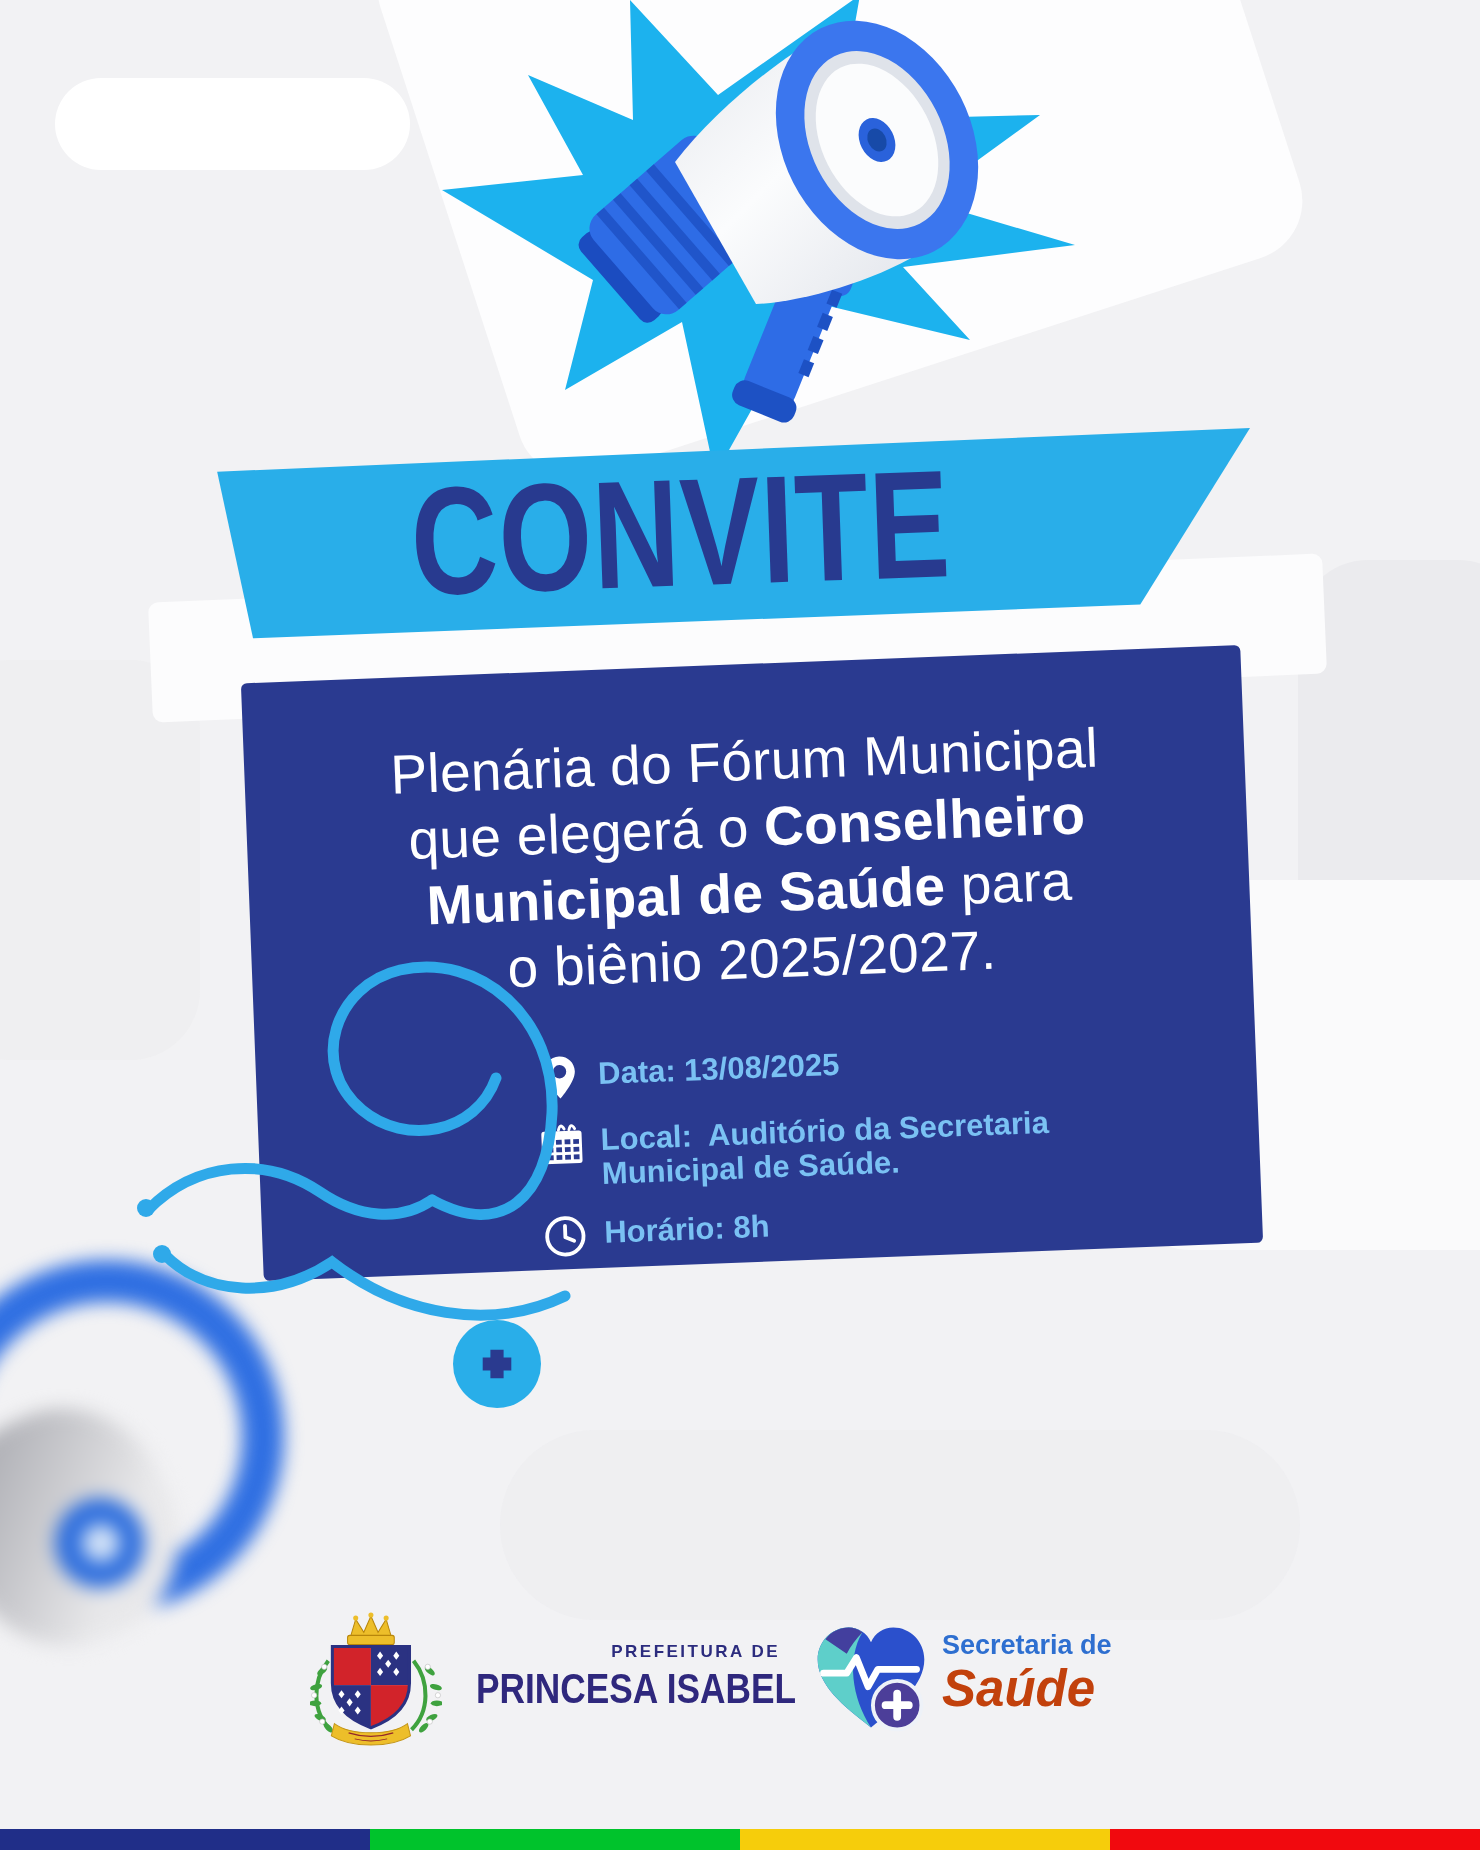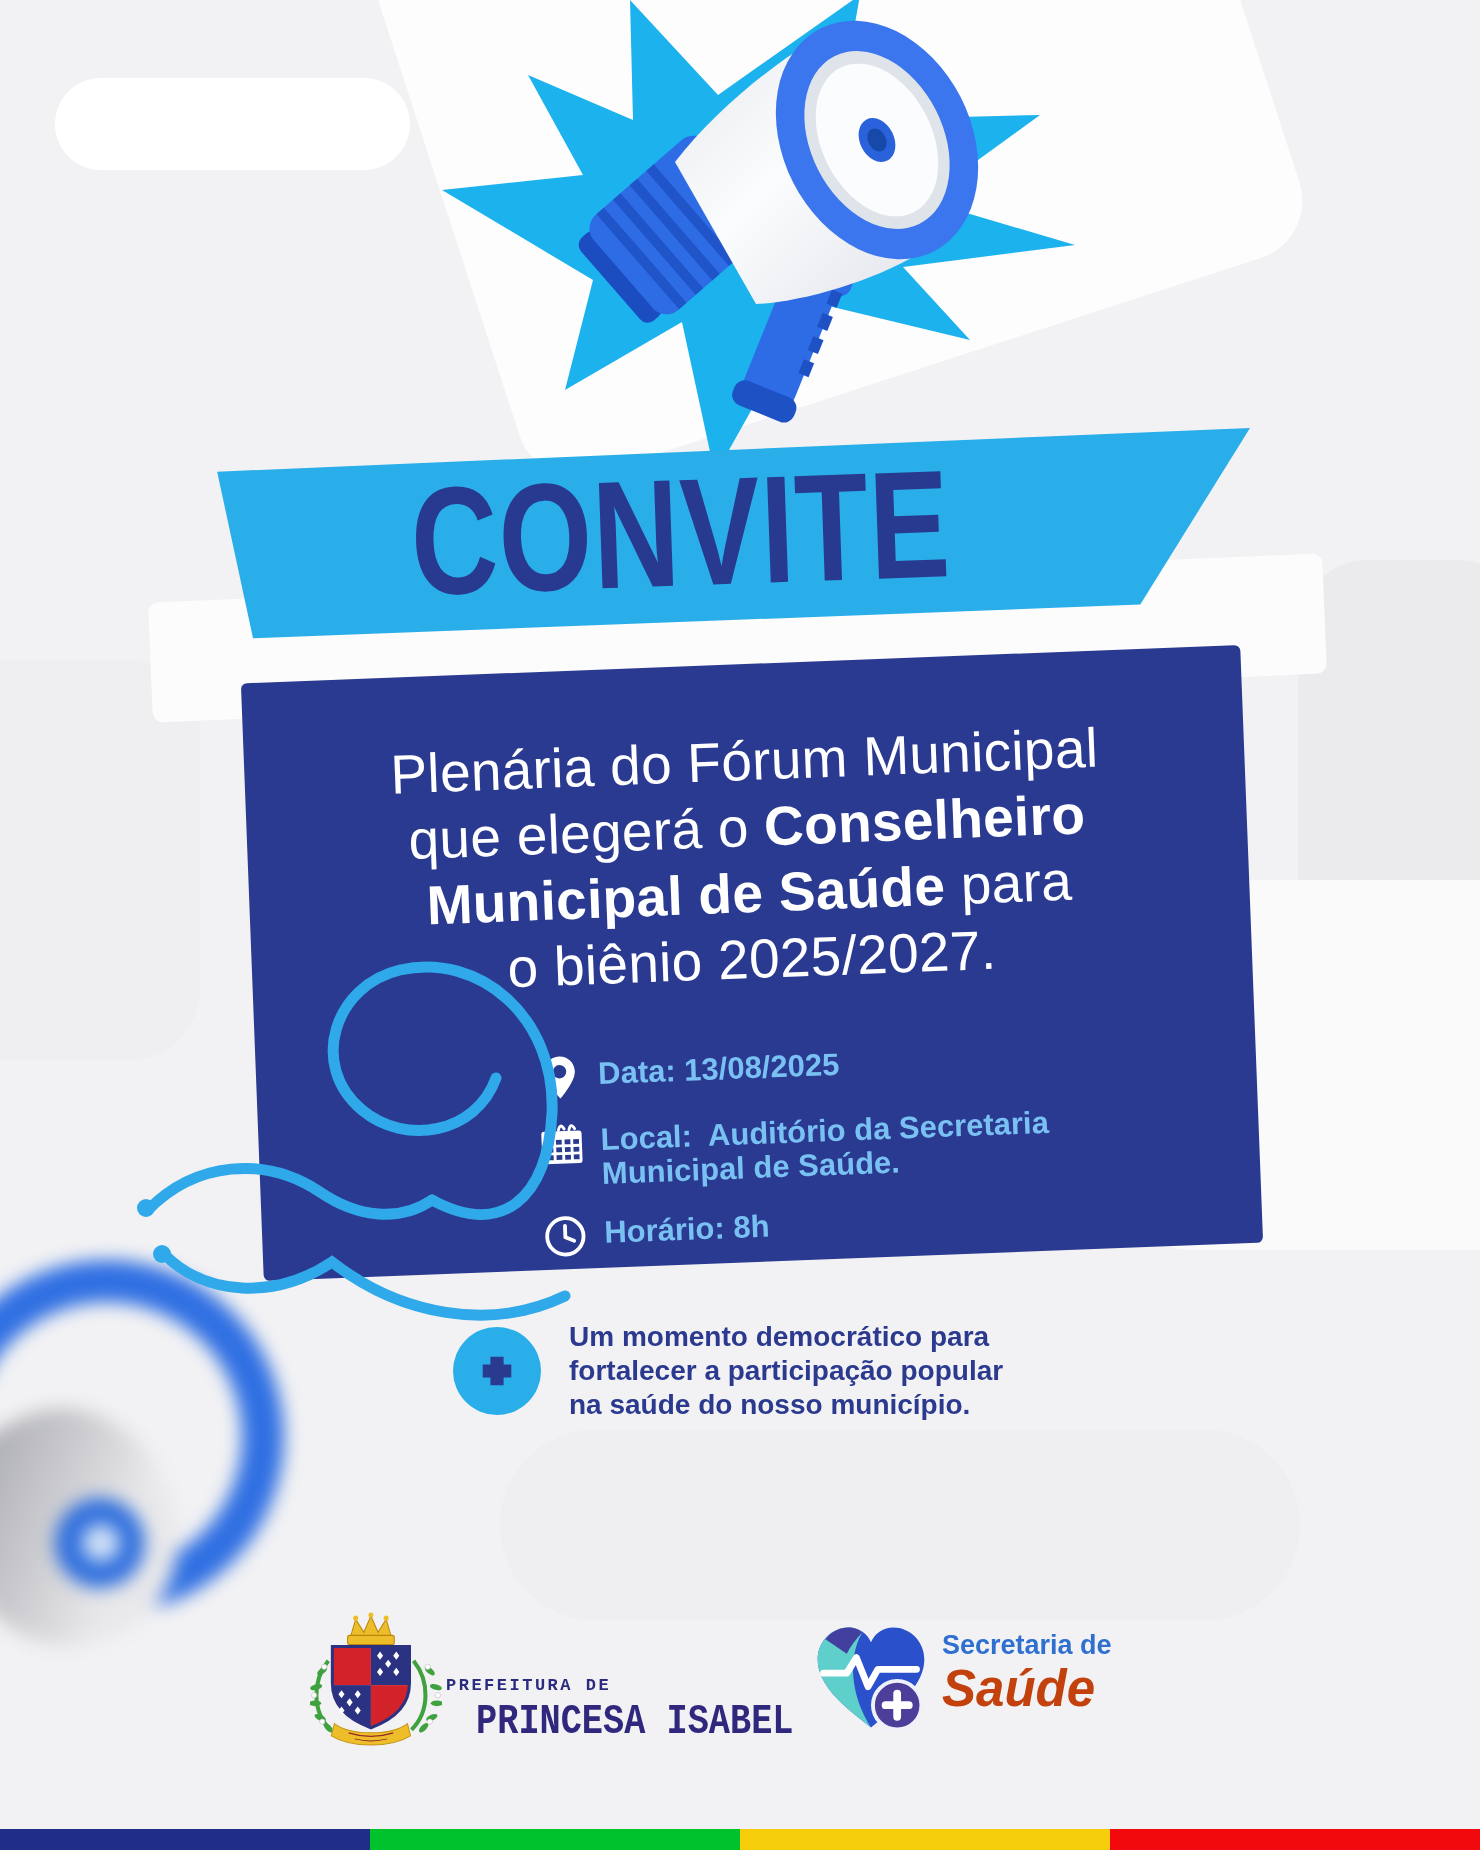--- a/index.html
+++ b/index.html
@@ -51,21 +51,21 @@
 
   
   .note{left:453px;top:1320px;width:680px;display:flex;align-items:center;z-index:3;}
   .note-badge{flex:0 0 88px;width:88px;height:88px;border-radius:50%;background:#29aee9;
     display:flex;align-items:center;justify-content:center;margin-right:28px;}
   .note-text{color:#2b3a8e;font-size:28px;line-height:34px;font-weight:700;}
   .note-line{display:block;}
 
   
   .brasao-svg{left:310px;top:1610px;width:132px;height:137px;z-index:3;}
-  .pref-block{left:446px;top:1676px;width:334px;text-align:left;z-index:3;font-family:Liberation Mono, monospace;}
+  .pref-block{left:446px;top:1642px;width:334px;text-align:right;z-index:3;}
   .pref-small{font-size:17px;letter-spacing:2.5px;font-weight:700;color:#2c2c7e;}
   .pref-big{font-size:43px;font-weight:700;color:#2f287d;margin-top:2px;transform:scale(0.82,1);transform-origin:center;white-space:nowrap;}
   .heart-svg{left:808px;top:1615px;width:126px;height:126px;z-index:3;}
   .sec-block{left:942px;top:1630px;z-index:3;}
   .sec-small{font-size:27px;font-weight:700;color:#2e6fd0;}
   .sec-big{font-size:51px;font-weight:700;font-style:italic;color:#c2410c;margin-top:-2px;}
 
   
   .stripe{left:0;bottom:0;width:1480px;height:21px;display:flex;z-index:6;}
   .stripe-seg{flex:1 1 25%;height:100%;}
@@ -203,25 +203,20 @@
     <circle cx="46" cy="308" r="9" fill="#2fa9e9"></circle>
     <circle cx="62" cy="354" r="9" fill="#2fa9e9"></circle>
   </svg>
 
   <div class="abs note">
     <div class="note-badge">
       <svg width="44" height="44" viewBox="0 0 40 40">
           <path d="M20 7 V33 M7 20 H33" stroke="#2a3a8f" stroke-width="12"></path>
         </svg>
     </div>
-    <div class="note-text">
-      <span class="note-line">Um momento democrático para</span>
-      <span class="note-line">fortalecer a participação popular</span>
-      <span class="note-line">na saúde do nosso município.</span>
-    </div>
   </div>
 
   <svg class="abs brasao-svg" viewBox="0 0 130 135">
     <defs>
         <clipPath id="shieldClip">
           <path d="M22 36 H98 V72 C98 95 82 108 60 116 C38 108 22 95 22 72 Z"></path>
         </clipPath>
       </defs>
 
     <g stroke="#3fa23f" stroke-width="4" fill="none">

